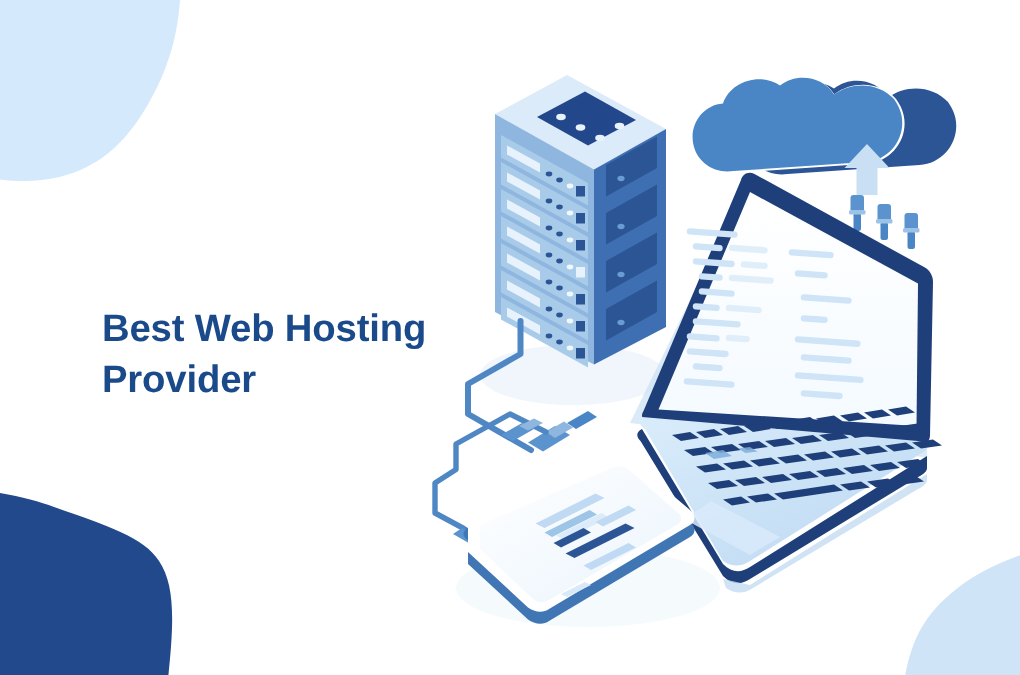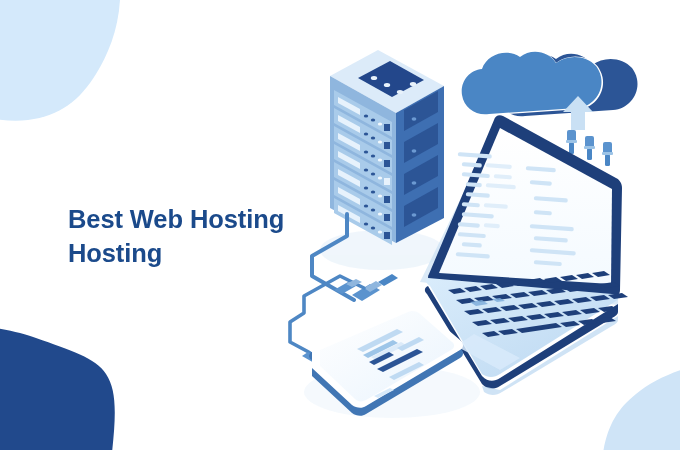--- a/index.html
+++ b/index.html
@@ -46,21 +46,21 @@
 
   <svg id="bg-layer" viewBox="0 0 680 450">
     <rect x="0" y="0" width="680" height="450" fill="#ffffff"></rect>
     <path d="M -60 -40 L 118 -40 C 126 12 112 48 96 74 C 80 100 60 116 28 120 C 2 123 -30 116 -60 100 Z" fill="#D4E9FB"></path>
     <path d="M -70 330 C -30 320 14 330 36 338 C 70 350 96 358 106 374 C 118 392 116 420 110 470 L -70 470 Z" fill="#21498C"></path>
     <path d="M 740 360 C 700 360 660 374 636 394 C 616 410 606 428 602 460 L 740 460 Z" fill="#CFE4F7"></path>
   </svg>
 
   <div id="headline" style="color: rgb(27, 74, 139);">
     <span class="line">Best Web Hosting</span>
-    <span class="line">Hosting</span>
+    <span class="line">Provider</span>
   </div>
 
   <svg id="art-layer" viewBox="0 0 680 450">
     <defs>
       <linearGradient id="gScreen" x1="0" y1="0" x2="0" y2="1">
         <stop offset="0%" stop-color="#ffffff"></stop>
         <stop offset="100%" stop-color="#f4faff"></stop>
       </linearGradient>
       <linearGradient id="gBase" x1="0" y1="0" x2="1" y2="1">
         <stop offset="0%" stop-color="#D9ECFB"></stop>

